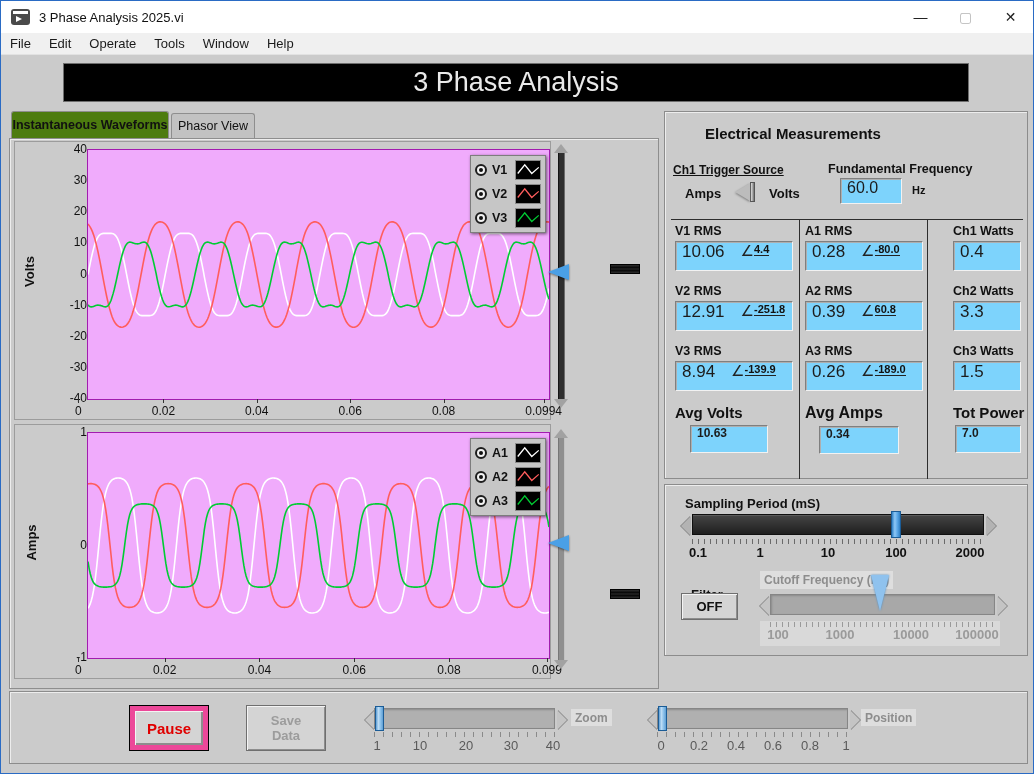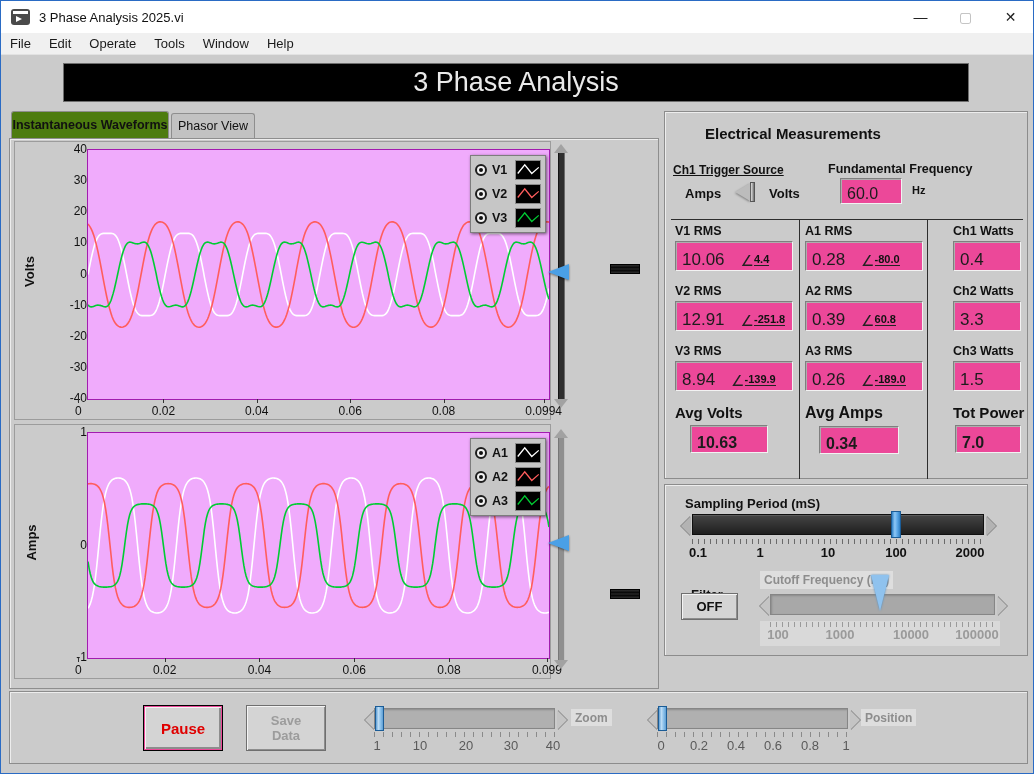--- a/index.html
+++ b/index.html
@@ -77,44 +77,44 @@
   .varr-up{position:absolute;width:0;height:0;border-left:13px solid transparent;border-right:13px solid transparent;
            border-bottom:10px solid #b5b5b5;filter:drop-shadow(0 1px 0 #7c7c7c);}
   .varr-dn{position:absolute;width:0;height:0;border-left:13px solid transparent;border-right:13px solid transparent;
            border-top:10px solid #9a9a9a;filter:drop-shadow(0 1px 0 #7c7c7c);}
 
   
   .btn{position:absolute;background:#d4d4d4;border:1px solid #6f6f6f;
        box-shadow:inset 1px 1px 0 #f4f4f4,inset -1px -1px 0 #8d8d8d;
        font-weight:bold;font-size:13px;color:#111;display:flex;align-items:center;justify-content:center;
        text-align:center;line-height:15px;cursor:default;}
-  .btn.default{border:1px solid #ec4899;box-shadow:0 0 0 1px #000,inset 1px 1px 0 #f4f4f4,inset -2px -2px 0 #8d8d8d;margin-left:14px;}
+  .btn.default{border:5px solid #ec4899;box-shadow:0 0 0 1px #000,inset 1px 1px 0 #f4f4f4,inset -2px -2px 0 #8d8d8d;}
   .btn.red{color:#e00000;font-size:15px;}
   .btn.dis{color:#9c9c9c;}
 
   
   .panel{position:absolute;border:1px solid #8c8c8c;box-shadow:inset 1px 1px 0 #ededed;background:#cbcbcb;}
   .ptitle{position:absolute;font-weight:bold;font-size:15px;color:#111;}
   .slabel{position:absolute;font-weight:bold;font-size:12.5px;color:#111;}
   .ulabel{text-decoration:underline;}
   .hline{position:absolute;height:1px;background:#2d2d2d;}
   .vline{position:absolute;width:1px;background:#2d2d2d;}
 
   
-  .numbox{position:relative;background:#ec4899;border:1px solid;border-color:#7f7f7f #f2f2f2 #f2f2f2 #7f7f7f;
-          box-shadow:inset 1px 1px 0 #aeaeae;display:flex;align-items:flex-end;padding:0 6px;
+  .numbox{position:relative;background:#7dd3fc;border:1px solid;border-color:#7f7f7f #f2f2f2 #f2f2f2 #7f7f7f;
+          box-shadow:inset 1px 1px 0 #aeaeae;display:flex;align-items:flex-start;padding:0 6px;
           font-size:17px;color:#1c1c1c;}
   .mcell{margin-bottom:13px;}
   .mlabel{font-weight:bold;font-size:12.5px;color:#111;margin-bottom:3px;}
   .mbox{height:30px;}
   .angle{display:inline-flex;align-items:baseline;margin-left:16px;}
   .angsym{font-size:15px;color:#222;}
   .angval{font-weight:bold;font-size:11px;color:#111;border-bottom:1px solid #222;position:relative;top:-3px;}
   .avg-label{font-weight:bold;font-size:15px;color:#111;text-align:left;margin:6px 0 4px 0;}
-  .avg-box{height:28px;font-weight:bold;font-size:16px;}
+  .avg-box{height:28px;font-weight:bold;font-size:12px;}
 
   
   .toggle{position:absolute;display:flex;align-items:center;}
   .togtri{width:0;height:0;border-top:9px solid transparent;border-bottom:9px solid transparent;
           border-right:15px solid #bcbcbc;filter:drop-shadow(0 1px 1px #777);}
   .togbar{width:5px;height:20px;background:linear-gradient(90deg,#e8e8e8,#6f6f6f);border:1px solid #555;}
 
   
   .harr-l{position:absolute;width:0;height:0;border-top:10px solid transparent;border-bottom:10px solid transparent;
           border-right:10px solid #b3b3b3;filter:drop-shadow(-1px 0 0 #808080);}

